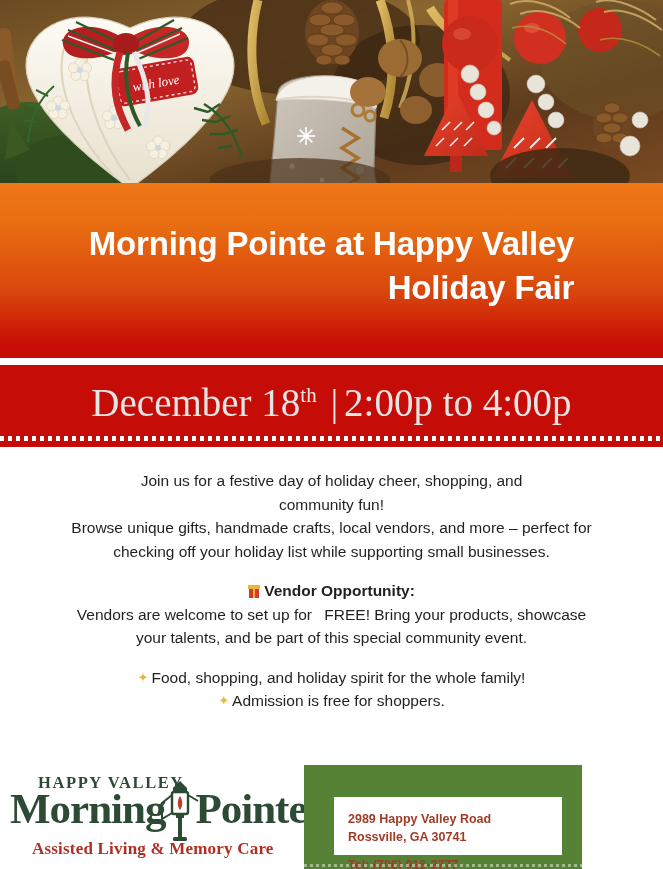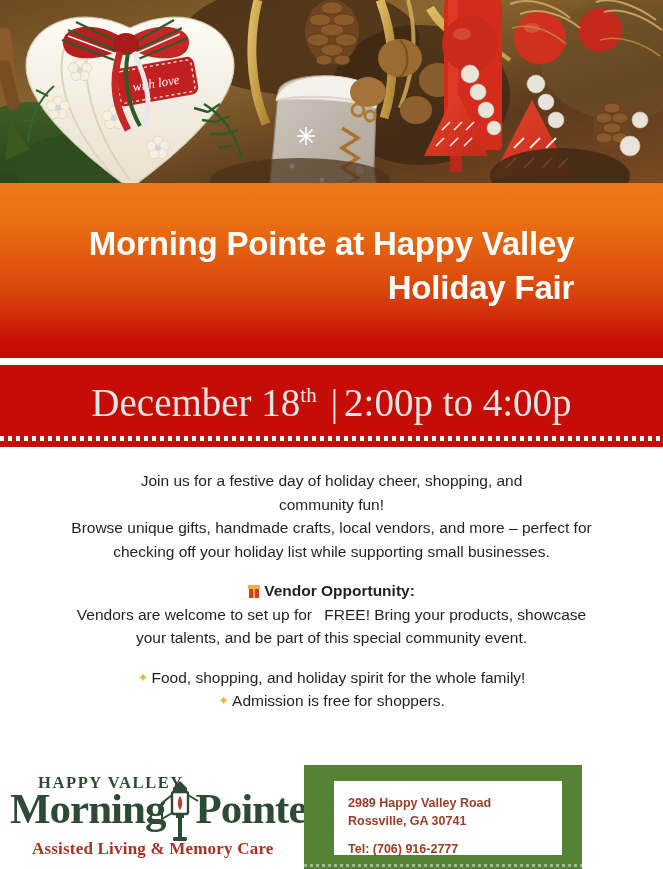--- a/index.html
+++ b/index.html
@@ -197,21 +197,21 @@
     left: 150px;
     top: 8px;
     width: 40px;
     height: 62px;
   }
 
   .address-zone {
     width: 278px;
     height: 104px;
     background: #558235;
-    padding: 16px 20px 14px 30px;
+    padding: 32px 20px 14px 30px;
     position: relative;
   }
   .address-card {
     background: #ffffff;
     width: 100%;
     height: 100%;
     padding: 13px 0 0 14px;
     font-family: "Liberation Sans", sans-serif;
     font-weight: bold;
     font-size: 12.5px;

